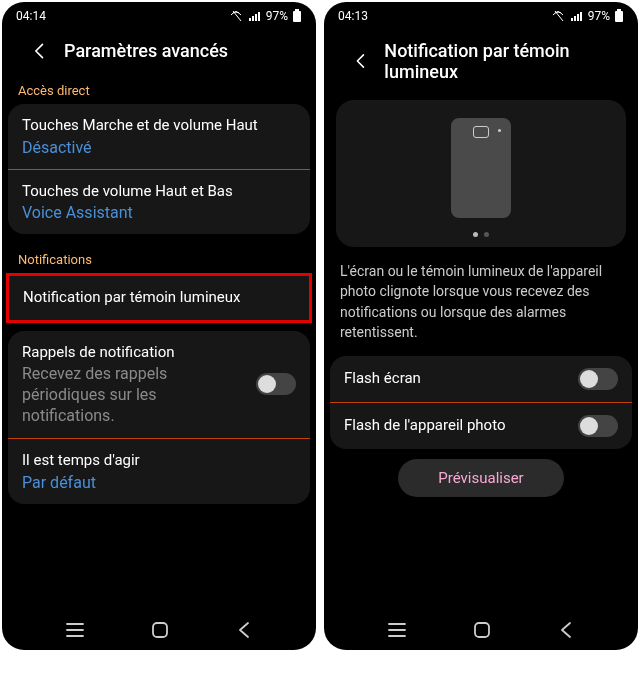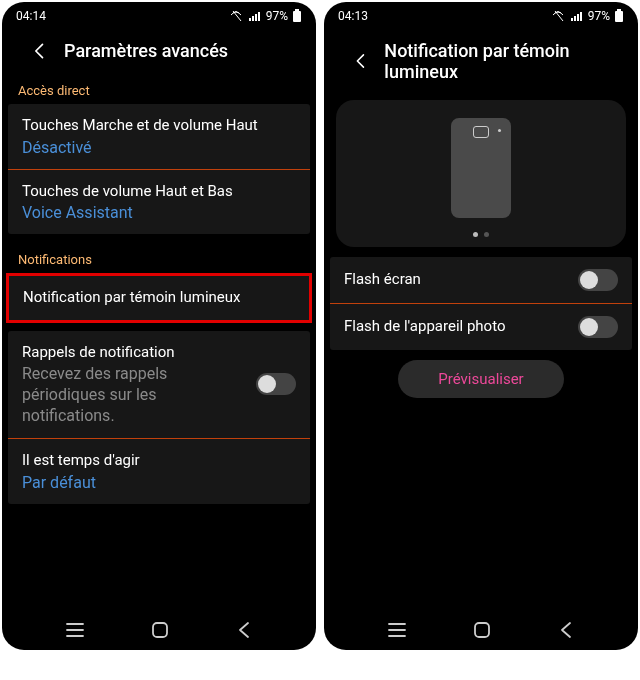--- a/index.html
+++ b/index.html
@@ -6,21 +6,21 @@
   body { background: #fff; width: 640px; height: 680px; display: flex; gap: 8px; padding: 2px; }
   .phone { width: 314px; height: 648px; background: #000; border-radius: 22px; overflow: hidden; position: relative; display: flex; flex-direction: column; }
   .statusbar { height: 28px; display: flex; align-items: center; justify-content: space-between; padding: 0 14px; color: #fff; font-size: 12px; }
   .statusbar-right { display: flex; align-items: center; gap: 4px; }
   .statusbar-right svg { display: block; }
   .header { display: flex; align-items: center; padding: 10px 12px 14px 28px; color: #fff; gap: 14px; }
   .header .title { font-size: 18px; font-weight: 500; }
   .arrow-svg { width: 20px; height: 20px; }
   .content { flex: 1; overflow: hidden; padding: 0 2px; }
   .section-label { color: #fdba74; font-size: 13px; padding: 8px 14px 6px 14px; }
-  .card { background: #171717; border-radius: 3px; margin: 0 4px 10px 4px; overflow: hidden; }
+  .card { background: #171717; border-radius: 16px; margin: 0 4px 10px 4px; overflow: hidden; }
   .item { padding: 12px 14px; display: flex; align-items: center; justify-content: space-between; gap: 10px; }
   .item + .item { border-top: 1px solid #c2410c; }
   .item-text { flex: 1; }
   .item-title { color: #fff; font-size: 15px; line-height: 1.3; }
   .item-sub { font-size: 16px; margin-top: 2px; }
   .sub-blue { color: #4a8fd8; }
   .sub-gray { color: #8a8a8a; line-height: 1.3; }
   .toggle { width: 40px; height: 22px; background: #444; border-radius: 11px; position: relative; flex-shrink: 0; }
   .toggle::after { content: ""; position: absolute; width: 18px; height: 18px; background: #ddd; border-radius: 50%; top: 2px; left: 2px; }
   .highlight { border: 3px solid #e20000; border-radius: 0; margin: 0 2px 8px 2px; }
@@ -29,21 +29,21 @@
   .navbar svg { display: block; }
   
   .preview-box { background: #171717; border-radius: 18px; margin: 4px 10px 10px 10px; padding: 18px 14px 10px 14px; display: flex; flex-direction: column; align-items: center; }
   .phone-mini { width: 60px; height: 100px; background: #4a4a4a; border-radius: 8px; position: relative; margin-bottom: 14px; }
   .phone-mini::before { content: ""; position: absolute; top: 8px; left: 50%; transform: translateX(-50%); width: 14px; height: 10px; border: 1.5px solid #ccc; border-radius: 3px; }
   .phone-mini::after { content: ""; position: absolute; top: 11px; right: 10px; width: 3px; height: 3px; background: #ccc; border-radius: 50%; }
   .dots { display: flex; gap: 6px; }
   .dot { width: 5px; height: 5px; border-radius: 50%; background: #555; }
   .dot.active { background: #bbb; }
   .desc { color: #ccc; font-size: 14px; line-height: 1.45; padding: 4px 14px 14px 14px; }
-  .preview-btn { background: #2b2b2b; color: #ec4899; font-size: 15px; border-radius: 20px; padding: 10px 40px; margin: 10px auto 0 auto; text-align: center; width: fit-content; display: block; }
+  .preview-btn { background: #2b2b2b; color: #f9a8d4; font-size: 15px; border-radius: 20px; padding: 10px 40px; margin: 10px auto 0 auto; text-align: center; width: fit-content; display: block; }
 </style>
 </head>
 <body>
 
 <div class="phone">
   <div class="statusbar">
     <span>04:14</span>
     <div class="statusbar-right">
       <svg width="14" height="12" viewBox="0 0 14 12">
           <path d="M3 1 L11 11 M3 3 Q6 0 9 3 M1 5 Q6 -1 11 5" stroke="#fff" stroke-width="1" fill="none"></path>
@@ -141,20 +141,21 @@
     <div class="title">Notification par témoin lumineux</div>
   </div>
   <div class="content">
     <div class="preview-box">
       <div class="phone-mini"></div>
       <div class="dots">
         <div class="dot active"></div>
         <div class="dot"></div>
       </div>
     </div>
+    <div class="desc">L'écran ou le témoin lumineux de l'appareil photo clignote lorsque vous recevez des notifications ou lorsque des alarmes retentissent.</div>
     <div class="card">
       <div class="item">
         <div class="item-title">Flash écran</div>
         <div class="toggle"></div>
       </div>
       <div class="item">
         <div class="item-title">Flash de l'appareil photo</div>
         <div class="toggle"></div>
       </div>
     </div>

